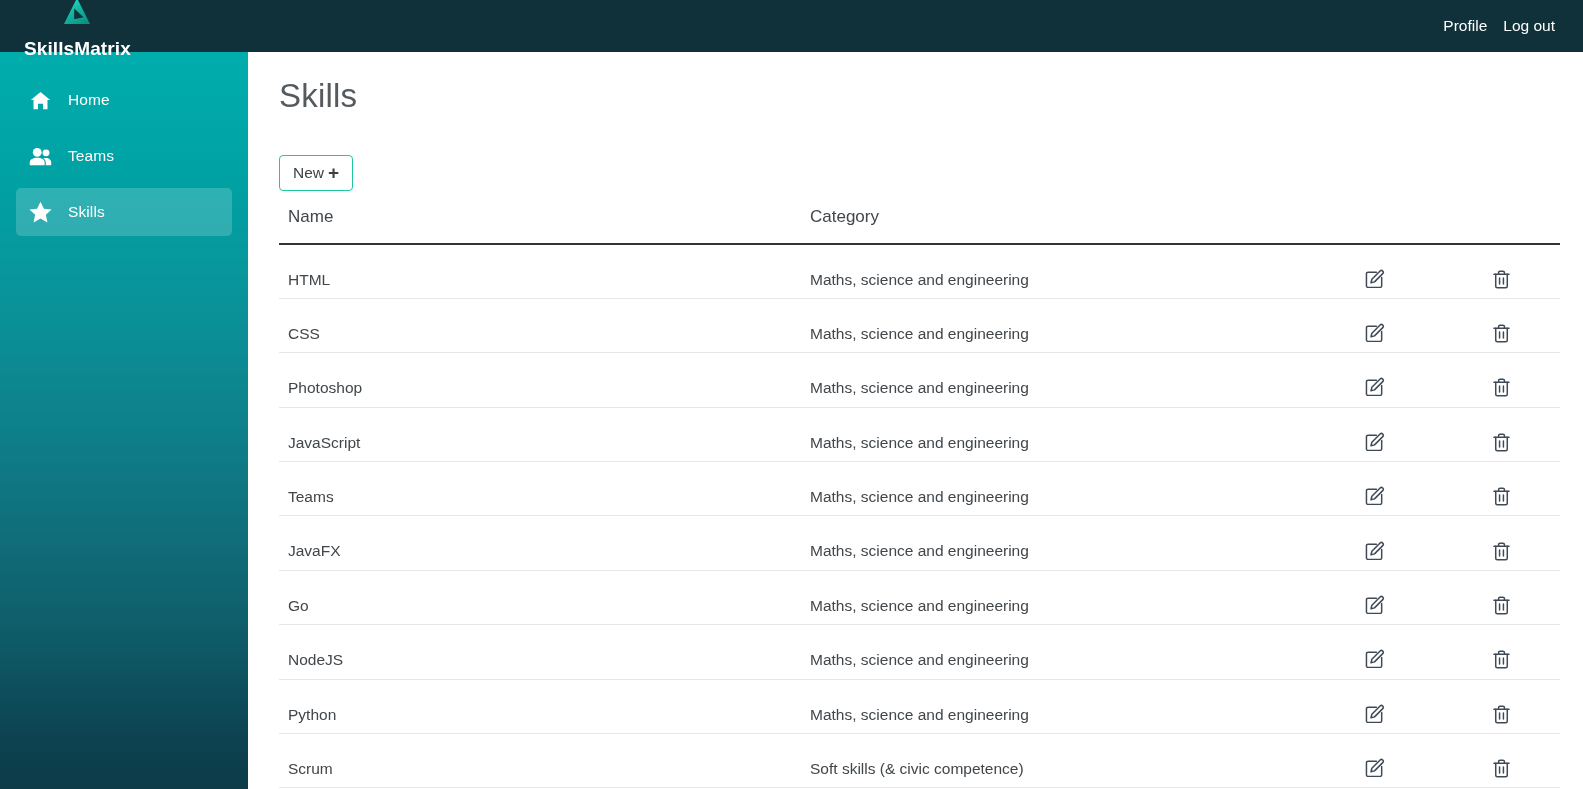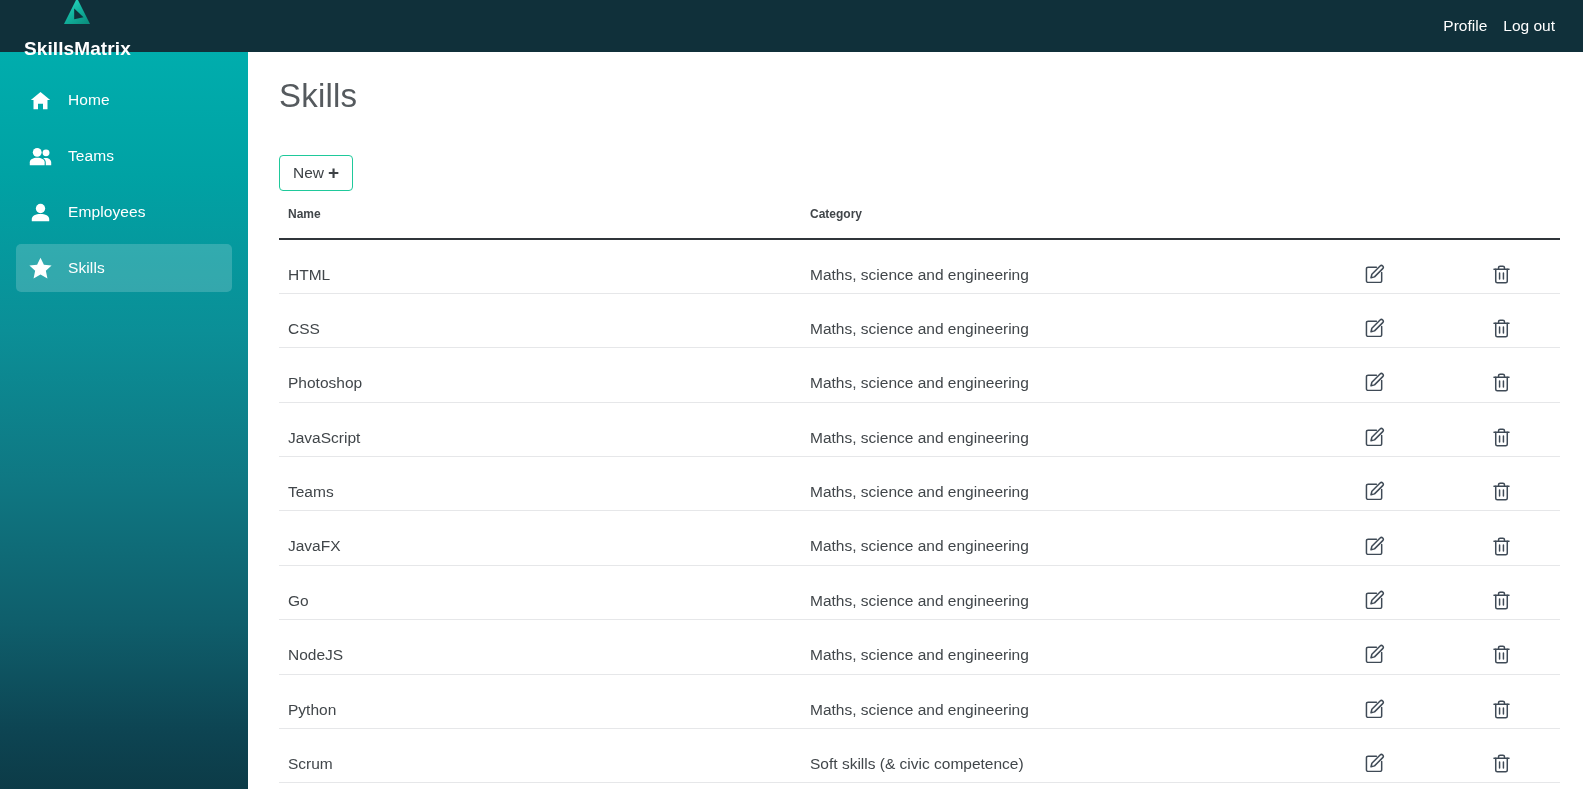--- a/index.html
+++ b/index.html
@@ -162,22 +162,22 @@
     left: 31px;
     width: 1281px;
   }
   table.skills {
     width: 100%;
     border-collapse: collapse;
     table-layout: fixed;
   }
   table.skills thead th {
     text-align: left;
-    font-size: 12px;
-    font-weight: bold;
+    font-size: 17px;
+    font-weight: normal;
     color: #41464a;
     padding: 0 0 18px 9px;
     border-bottom: 2.4px solid #30353a;
     line-height: 1;
   }
   table.skills tbody td {
     font-size: 15.5px;
     color: #41464a;
     padding: 16px 0 0 9px;
     height: 54.4px;
@@ -248,29 +248,20 @@
       <svg width="23" height="19" viewBox="0 0 26 22" fill="#ffffff" aria-hidden="true">
         <circle cx="9.2" cy="6.2" r="5.1"></circle>
         <path d="M0.6 21v-3.4c0-3.3 3.9-5.1 8.6-5.1s8.6 1.8 8.6 5.1V21z"></path>
         <circle cx="19.4" cy="6.8" r="4"></circle>
         <path d="M19.4 12.6c-1.2 0-2.3.1-3.3.4 1.9 1.2 3 2.9 3 5v3h6.3v-3.2c0-2.9-2.8-5.2-6-5.2z"></path>
       </svg>
     </span>
     <span class="nav-label">Teams</span>
   </a>
 
-  <a class="nav-item" href="#">
-    <span class="nav-icon">
-      <svg width="19" height="19" viewBox="0 0 22 22" fill="#ffffff" aria-hidden="true">
-        <circle cx="11" cy="6.4" r="5.4"></circle>
-        <path d="M0.9 21.2v-2.6c0-3.8 4.5-5.9 10.1-5.9s10.1 2.1 10.1 5.9v2.6z"></path>
-      </svg>
-    </span>
-    <span class="nav-label">Employees</span>
-  </a>
 
   <a class="nav-item active" href="#">
     <span class="nav-icon">
       <svg width="23" height="22" viewBox="0 0 24 23" fill="#ffffff" aria-hidden="true">
         <polygon points="12,0.7 15.55,8.1 23.6,8.95 17.6,14.4 19.25,22.4 12,18.3 4.75,22.4 6.4,14.4 0.4,8.95 8.45,8.1"></polygon>
       </svg>
     </span>
     <span class="nav-label">Skills</span>
   </a>
 </aside>

